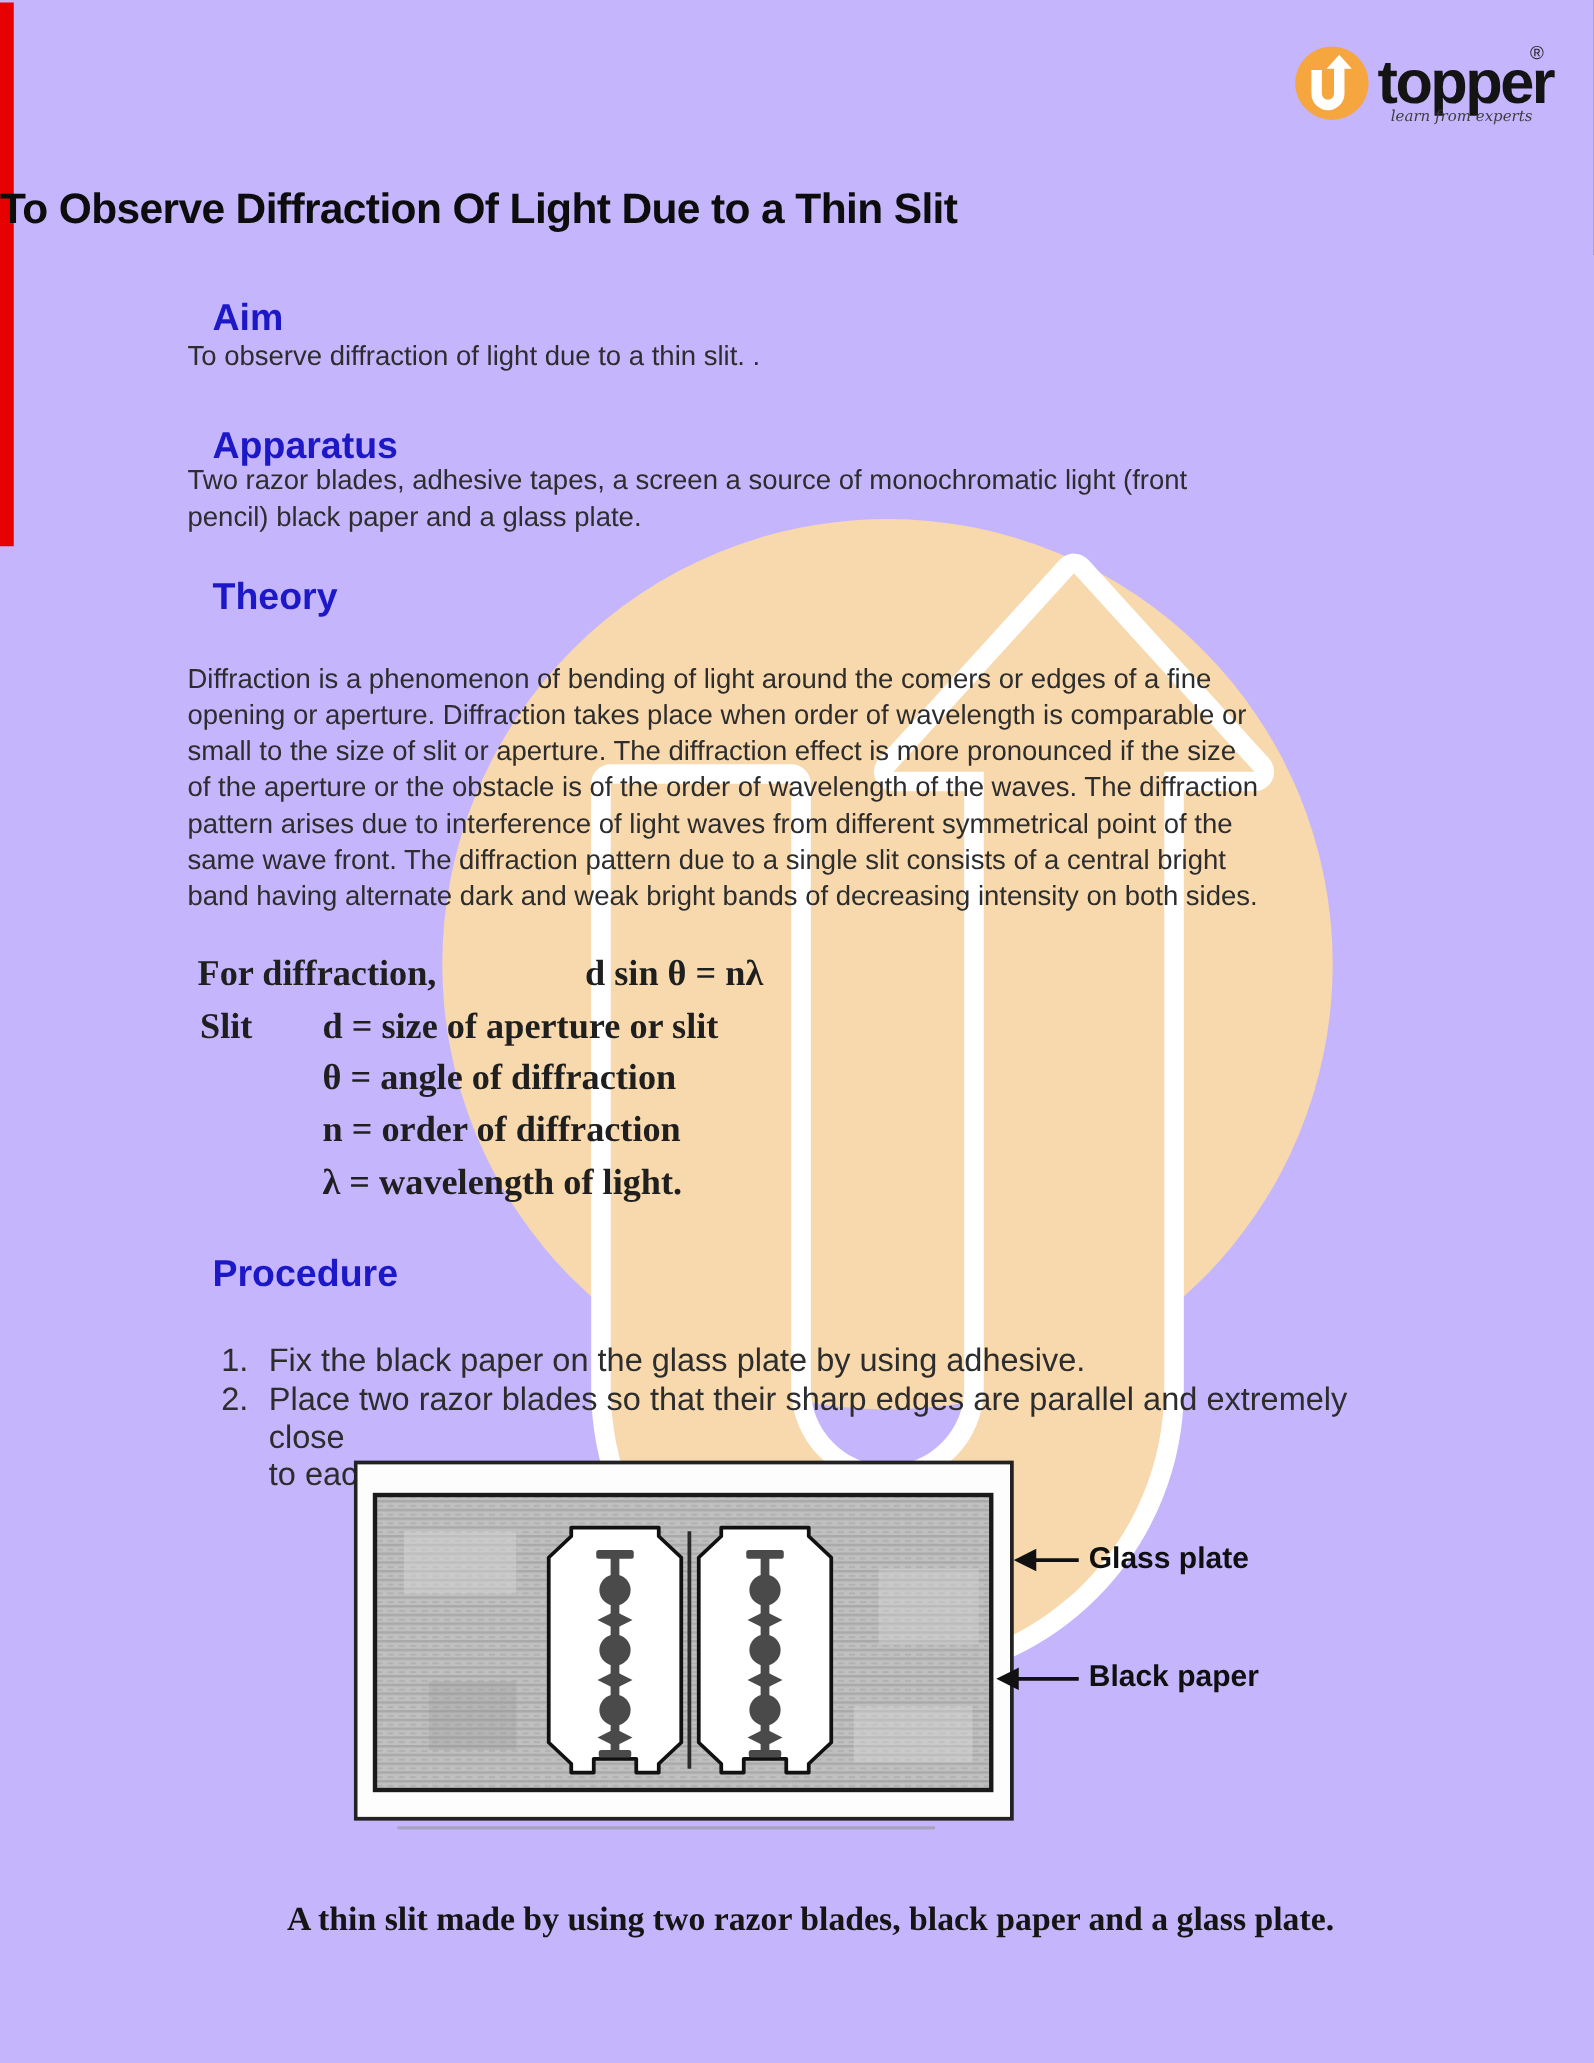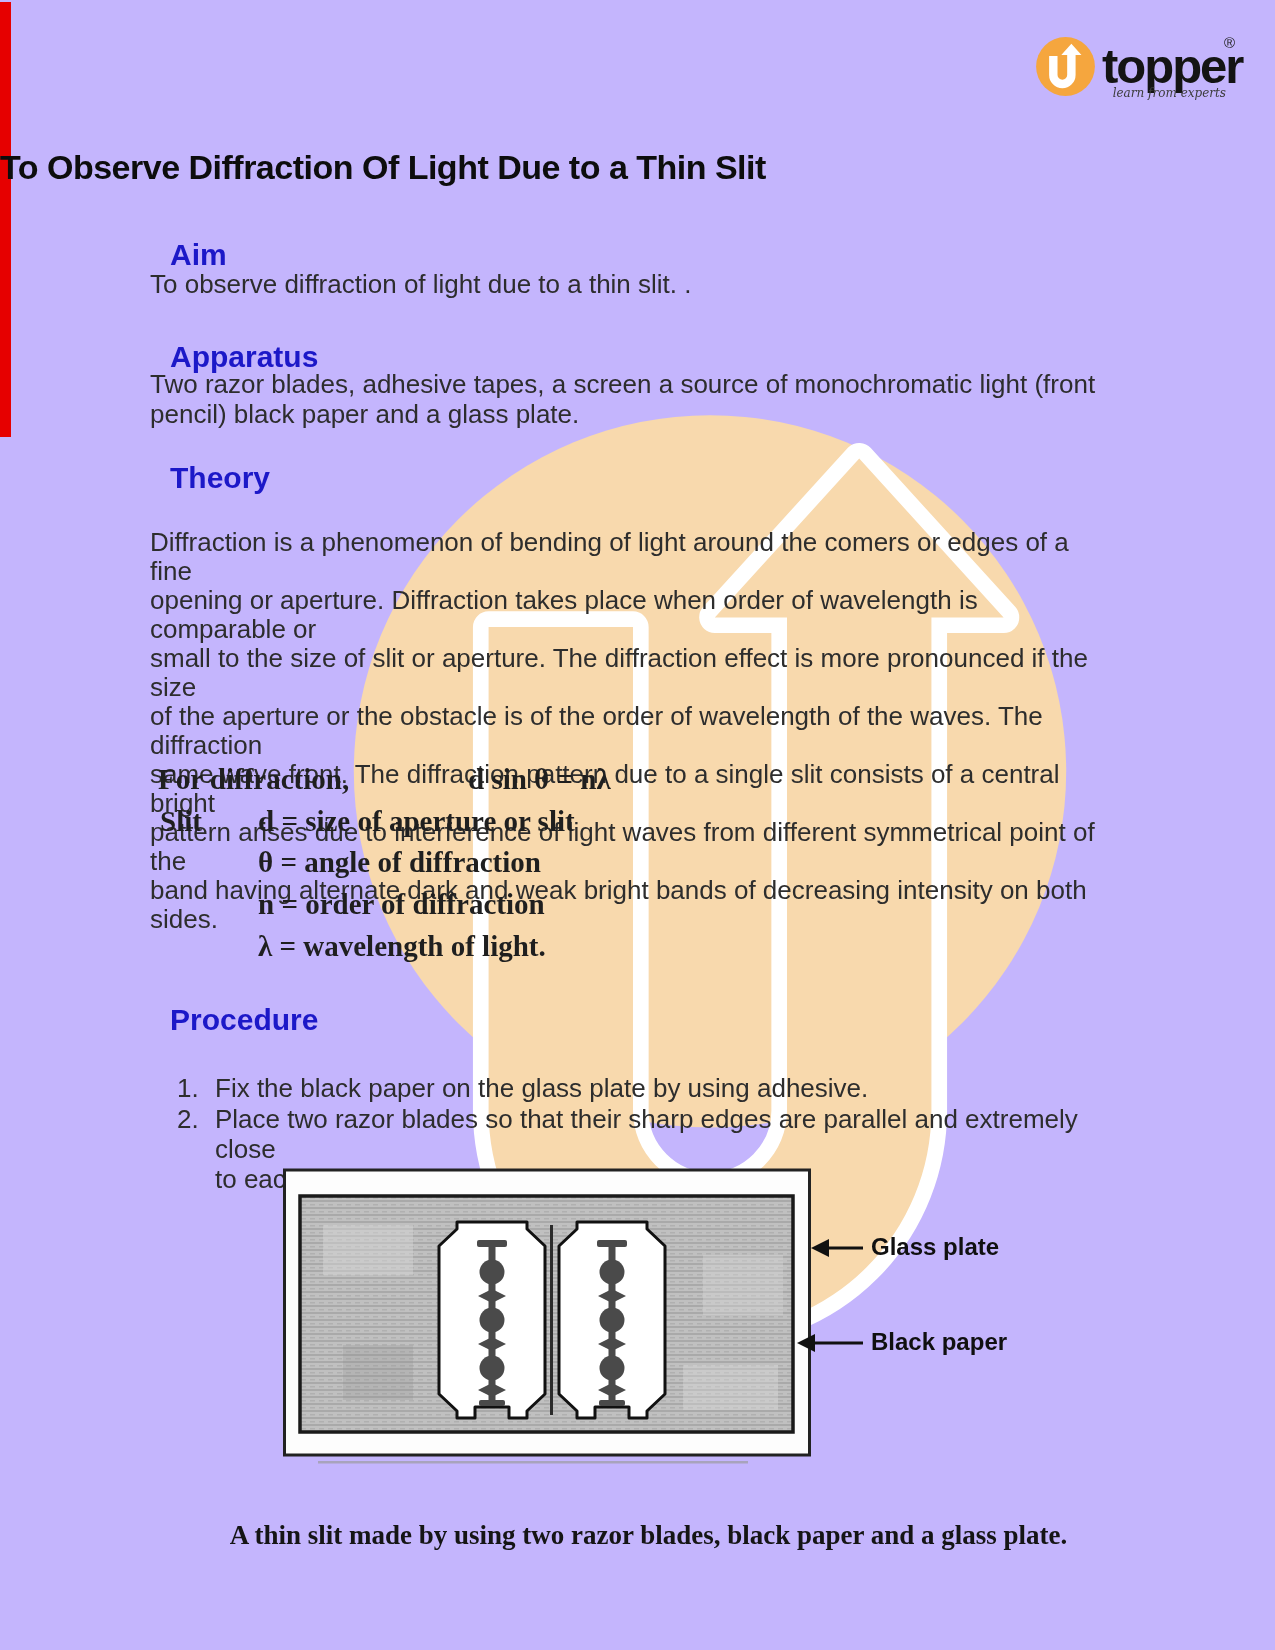--- a/index.html
+++ b/index.html
@@ -53,21 +53,21 @@
   .sec-heading{
     position:absolute;left:150px;
     font-size:30px;font-weight:bold;color:var(--heading_blue);margin-left:20px;
   }
   .h-aim{top:238px;}
   .h-apparatus{top:340px;}
   .h-theory{top:461px;}
   .h-procedure{top:1003px;}
   .body-text{
     position:absolute;left:150px;
-    font-size:26px;line-height:29px;color:var(--text);
+    font-size:22px;line-height:29px;color:var(--text);
   }
   .aim-body{top:270px;}
   .apparatus-body{top:369px;line-height:30px;}
   .theory-body{top:528px;width:960px;}
   
   .formula{
     position:absolute;left:155px;top:763px;width:640px;height:210px;
     font-family:"Liberation Serif", serif;font-weight:bold;
     font-size:29px;color:#1f1f1f;
   }
@@ -133,22 +133,22 @@
       <div>Two razor blades, adhesive tapes, a screen a source of monochromatic light (front</div>
       <div>pencil) black paper and a glass plate.</div>
     </div>
 
   <div class="sec-heading h-theory">Theory</div>
   <div class="body-text theory-body">
       <div>Diffraction is a phenomenon of bending of light around the comers or edges of a fine</div>
       <div>opening or aperture. Diffraction takes place when order of wavelength is comparable or</div>
       <div>small to the size of slit or aperture. The diffraction effect is more pronounced if the size</div>
       <div>of the aperture or the obstacle is of the order of wavelength of the waves. The diffraction</div>
+      <div>pattern arises due to interference of light waves from different symmetrical point of the</div>
       <div>same wave front. The diffraction pattern due to a single slit consists of a central bright</div>
-      <div>pattern arises due to interference of light waves from different symmetrical point of the</div>
       <div>band having alternate dark and weak bright bands of decreasing intensity on both sides.</div>
     </div>
 
   <div class="formula">
     <div class="frow fr1">
       <span class="fintro">For diffraction,</span>
       <span class="feq">d sin θ = nλ</span>
     </div>
     <div class="frow fr2">
       <span class="fhere">Slit</span>

